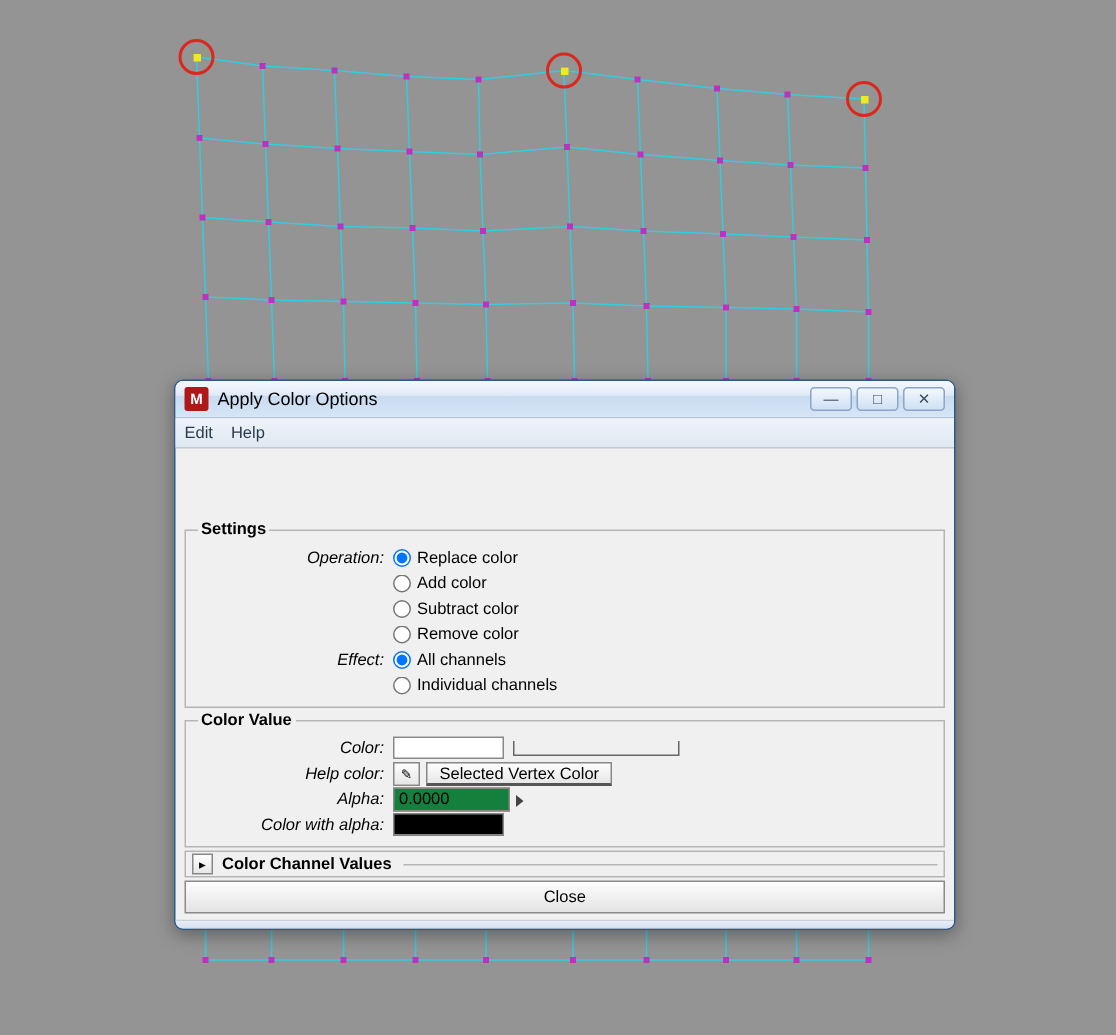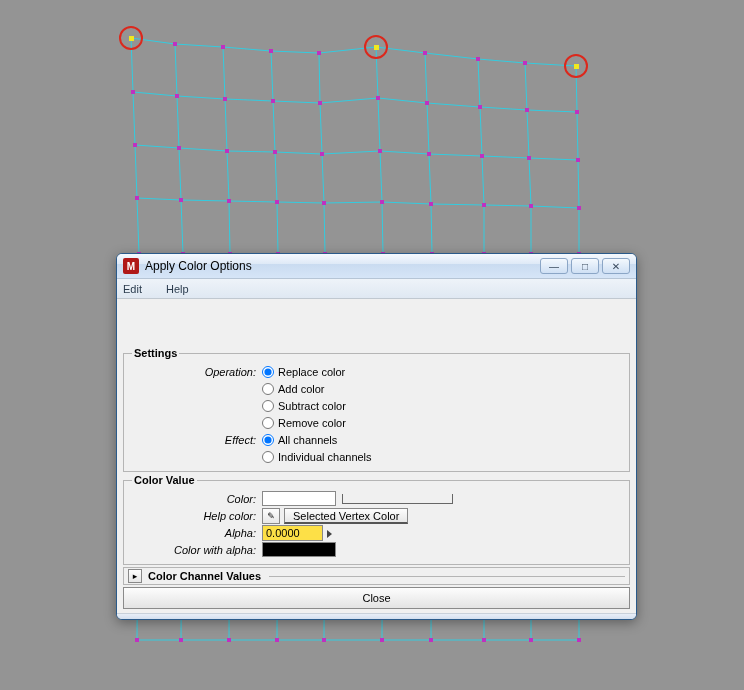--- a/index.html
+++ b/index.html
@@ -65,21 +65,21 @@
     color:#3a4a5d;
     cursor: default;
   }
   .menubar {
     height: 20px;
     background: linear-gradient(to bottom, #eef3f9, #dfe8f2);
     border-bottom: 1px solid #c0c8d0;
     display: flex;
     align-items: center;
     padding: 0 6px;
-    gap: 24px;
+    gap: 12px;
     color: #2a3b4d;
   }
   .menubar span { cursor: default; }
   .content {
     flex: 1;
     padding: 2px 6px 4px 6px;
     display: flex;
     flex-direction: column;
     gap: 2px;
     justify-content: flex-end;
@@ -113,23 +113,23 @@
     margin-right: 4px;
   }
   .grab-label-btn {
     height: 16px; padding: 0 8px;
     border: 1px solid #888;
     border-bottom: 2px solid #555;
     background: linear-gradient(#fdfdfd,#e7e7e7);
     line-height: 14px;
   }
   .num-input {
-    width: 61px; height: 16px;
+    width: 78px; height: 16px;
     border: 1px solid #888;
-    background: #fde047;
+    background: #15803d;
     padding: 0 3px;
     font-size: 11px;
     line-height: 14px;
   }
   .alpha-track { width: 8px; height: 10px; position: relative; margin-left:4px; }
   .alpha-track::before { content:""; position:absolute; left:0; top:2px; width:0;height:0; border-left:5px solid #444; border-top:4px solid transparent; border-bottom:4px solid transparent; }
   .black-swatch { width: 74px; height: 15px; background:#000; border:1px solid #888; }
   .expand-row {
     display:flex; align-items:center; gap:6px;
     border: 1px solid #b5b5b5;

